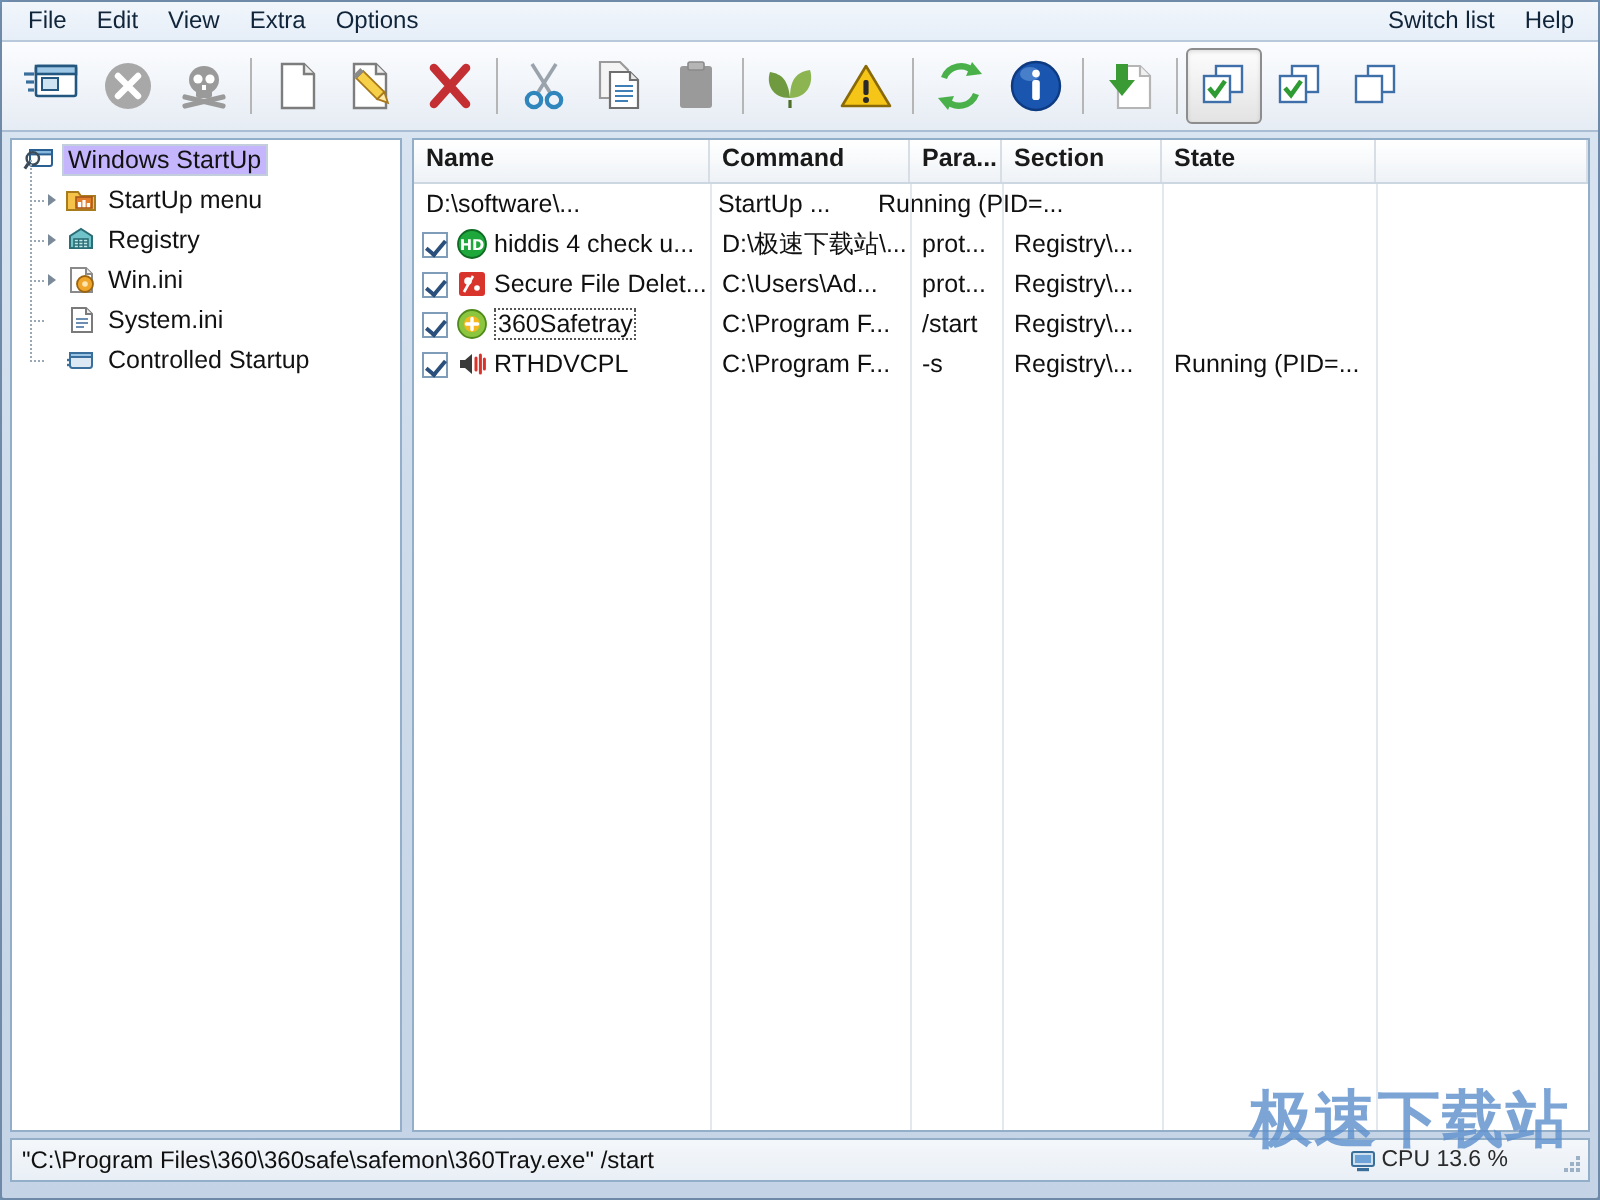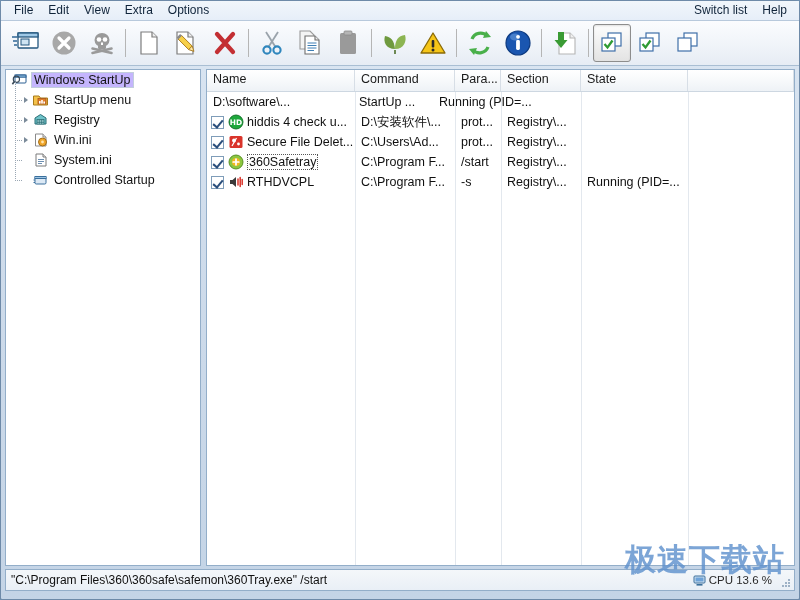--- a/index.html
+++ b/index.html
@@ -210,20 +210,21 @@
     border-bottom: 1px solid #cdd7e1;
   }
   .col-head {
     font-size: 12.5px;
     color: #1a1a1a;
     padding: 2px 0 0 6px;
     box-sizing: border-box;
     border-right: 1px solid #d7dee6;
     white-space: nowrap;
     overflow: hidden;
+    font-weight: bold;
   }
   #list-rows { flex: 1 1 auto; position: relative; }
   .list-row {
     display: flex;
     height: 20px;
     align-items: center;
     font-size: 12.5px;
     color: #101010;
   }
   .cell {
@@ -290,21 +291,21 @@
     color: #101010;
     padding-left: 5px;
     white-space: nowrap;
     flex: 1 1 auto;
     overflow: hidden;
   }
   #cpu-pane {
     display: flex;
     align-items: center;
     gap: 3px;
-    padding-right: 22px;
+    padding-right: 40px;
     font-size: 11.5px;
     color: #2a2a2a;
     white-space: nowrap;
   }
   #cpu-icon {
     width: 13px; height: 11px;
     position: relative;
     flex: 0 0 13px;
   }
   #grip {
@@ -666,21 +667,21 @@
           <div class="cell name" style="width:148px">
             <span class="chk"></span>
             <span class="row-icon">
               <svg width="16" height="16" viewBox="0 0 16 16">
                 <circle cx="8" cy="8" r="7" fill="#1ea83c" stroke="#0f6b24" stroke-width="0.9"></circle>
                 <text x="8" y="11.2" font-size="7.4" font-family="DejaVu Sans, sans-serif" font-weight="bold" fill="#ffffff" text-anchor="middle">HD</text>
               </svg>
             </span>
             <span class="name-text">hiddis 4 check u...</span>
           </div>
-          <div class="cell" style="width:100px">D:\安装软件\...</div>
+          <div class="cell" style="width:100px">D:\极速下载站\...</div>
           <div class="cell" style="width:46px">prot...</div>
           <div class="cell" style="width:80px">Registry\...</div>
           <div class="cell" style="width:107px"></div>
           <div class="cell" style="flex:1 1 auto"></div>
         </div>
 
         <div class="list-row">
           <div class="cell name" style="width:148px">
             <span class="chk"></span>
             <span class="row-icon">

